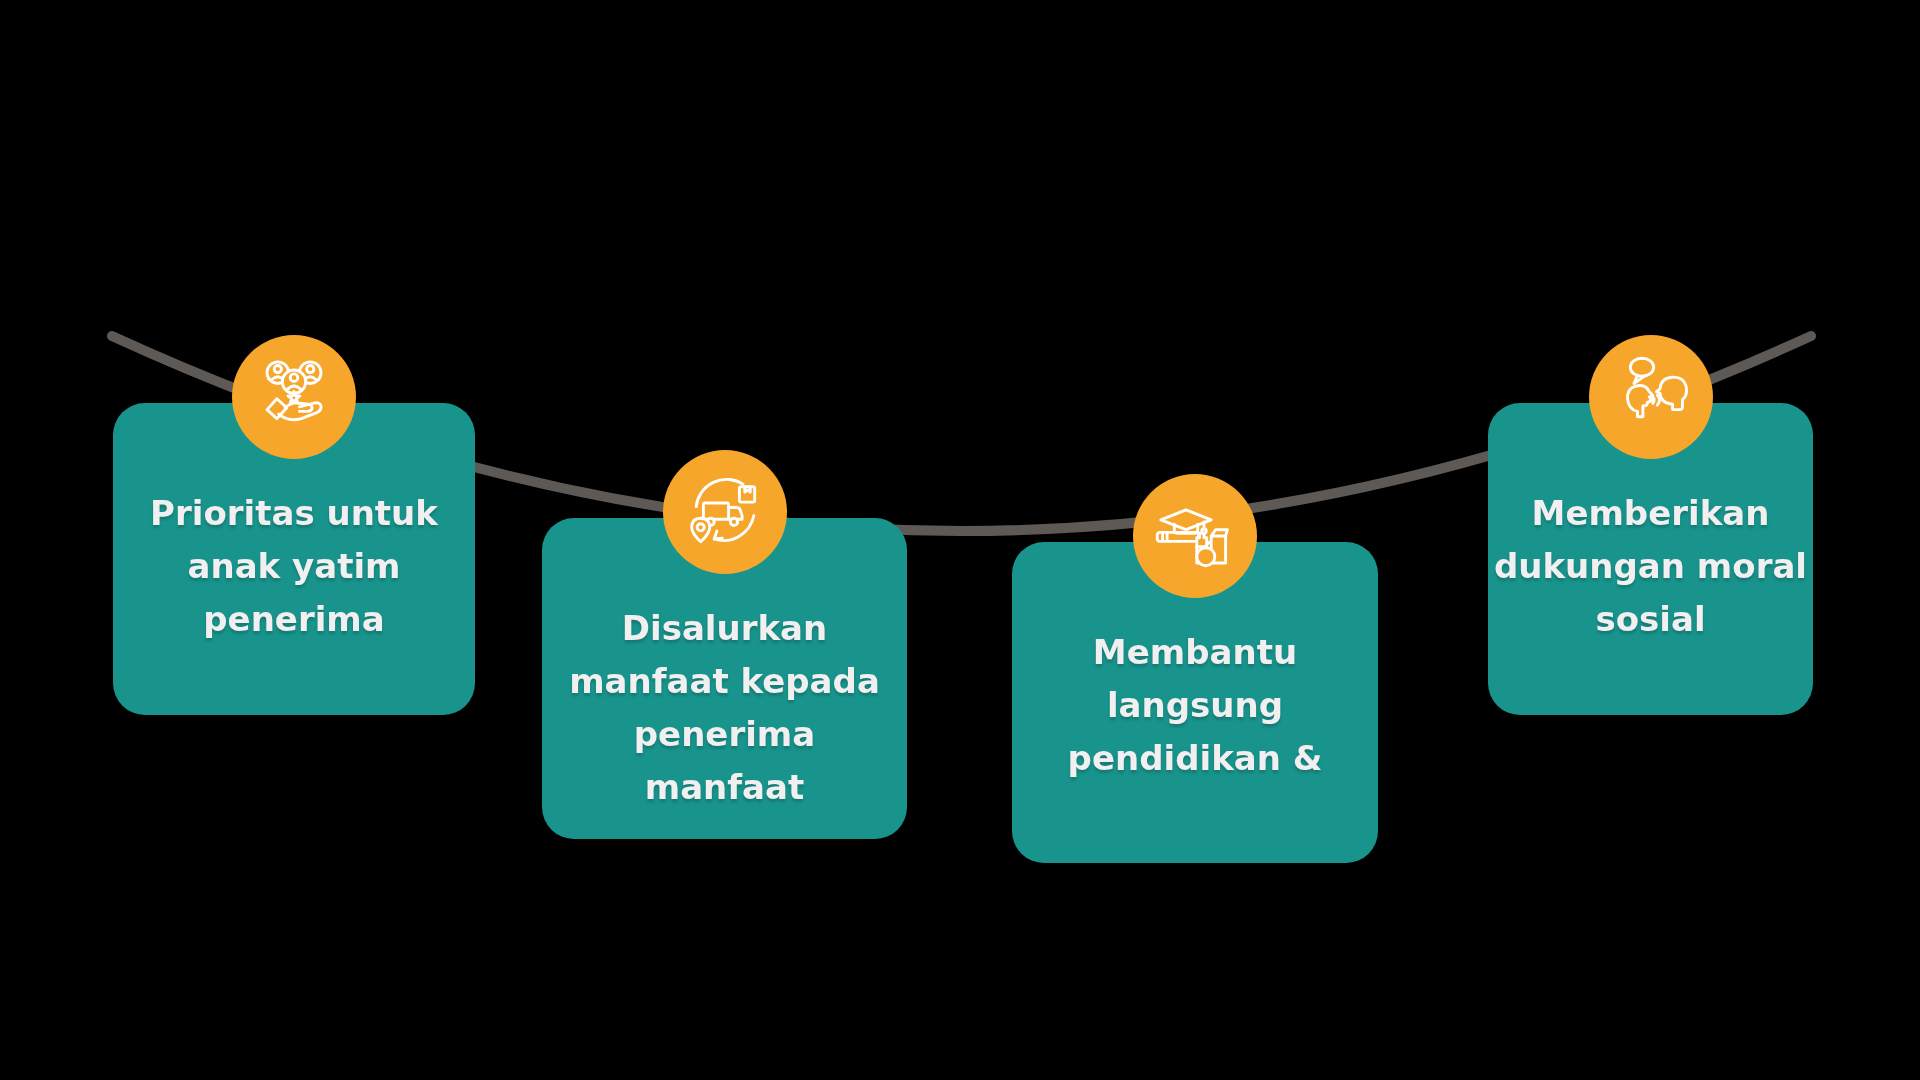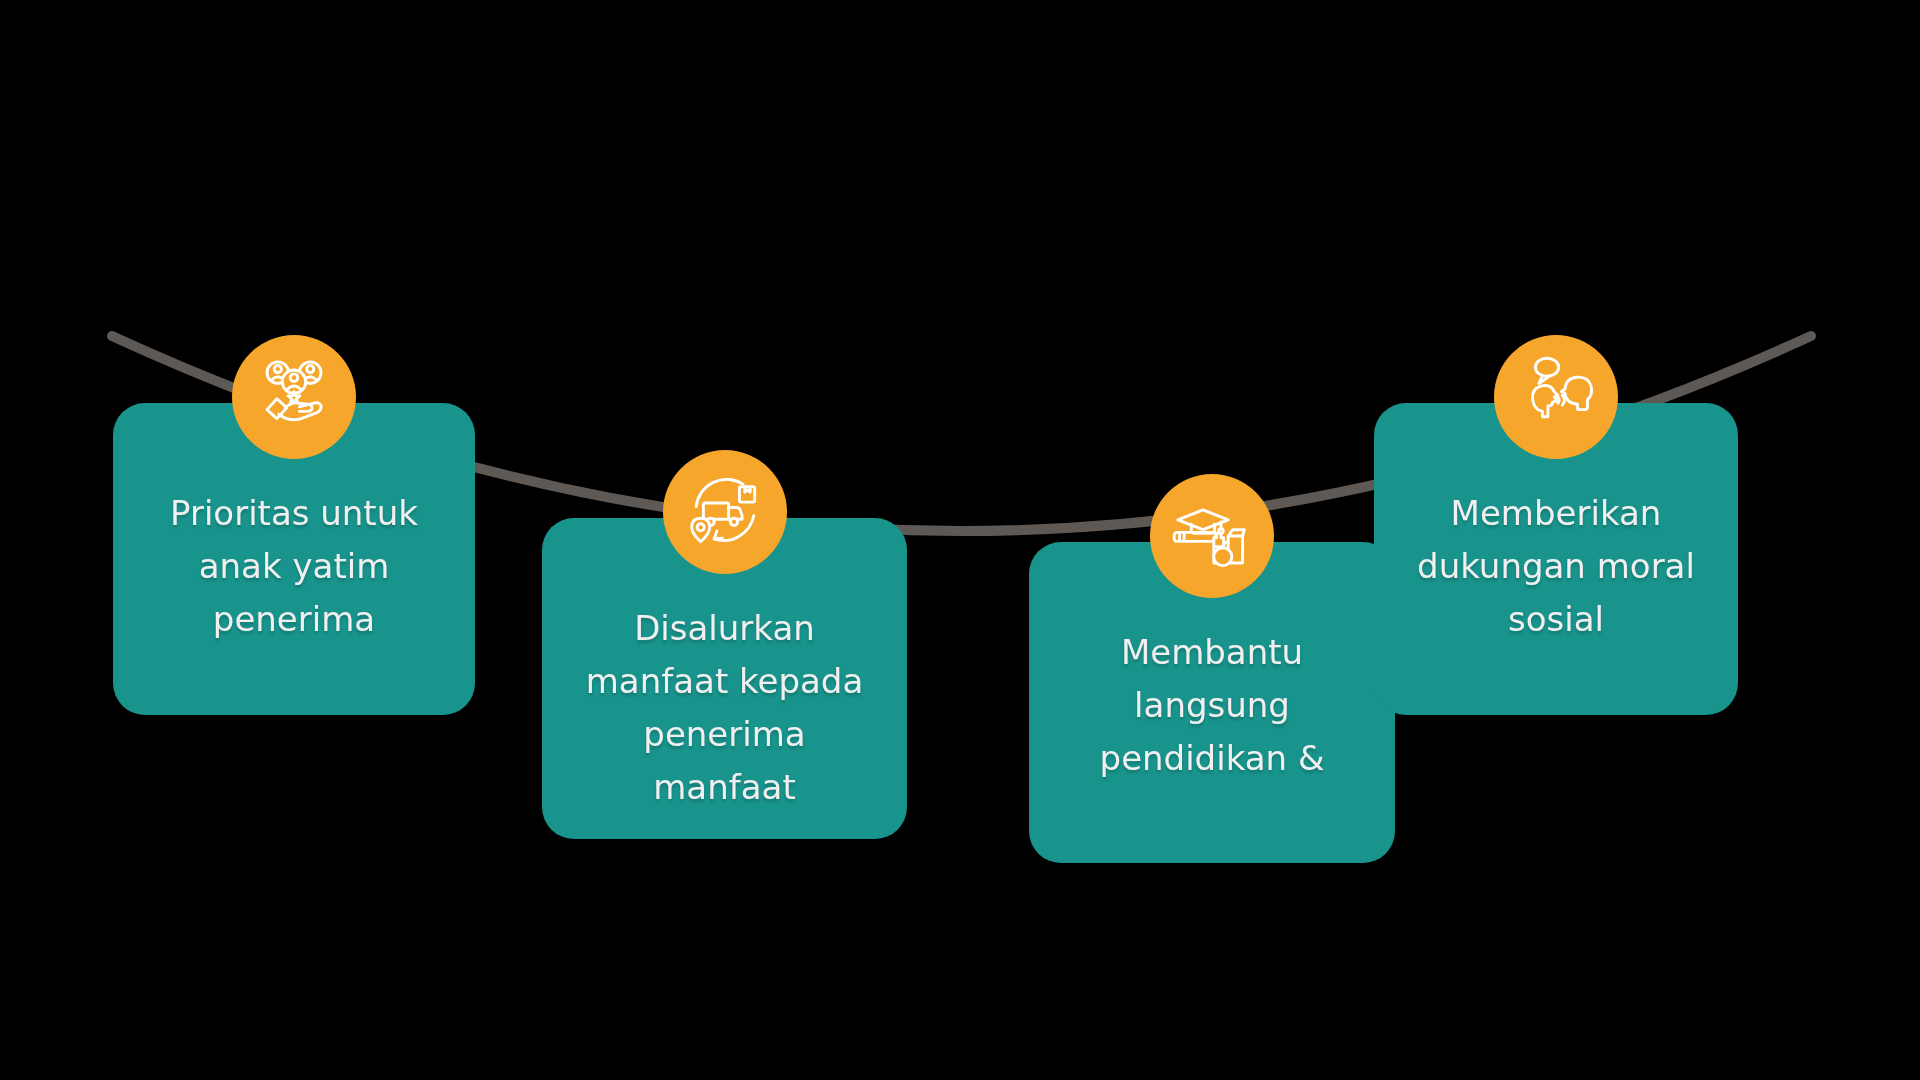--- a/index.html
+++ b/index.html
@@ -36,22 +36,22 @@
     stroke-linecap: round;
   }
   .card {
     position: absolute;
     background: var(--card_bg);
     border-radius: 32px;
     z-index: 1;
   }
   .card1 { left: 113px; top: 403px; width: 362px; height: 312px; }
   .card2 { left: 542px; top: 518px; width: 365px; height: 321px; }
-  .card3 { left: 1012px; top: 542px; width: 366px; height: 321px; margin-left: 17px; }
-  .card4 { left: 1374px; top: 403px; width: 364px; height: 312px; }
+  .card3 { left: 1012px; top: 542px; width: 366px; height: 321px; }
+  .card4 { left: 1488px; top: 403px; width: 325px; height: 312px; }
   .icon-circle {
     position: absolute;
     top: -68px;
     left: calc(50% - 62px);
     width: 124px;
     height: 124px;
     border-radius: 50%;
     background: var(--icon_bg);
     z-index: 2;
     display: flex;
@@ -77,21 +77,21 @@
     stroke-linejoin: round;
   }
   .card-text {
     position: absolute;
     left: 0; right: 0;
     top: 84px;
     text-align: center;
   }
   .card-text .line {
     font-size: 34px;
-    font-weight: normal;
+    font-weight: bold;
     line-height: 53px;
     color: var(--text_color);
     white-space: nowrap;
     text-shadow: 0 3px 3px rgba(0,0,0,0.18);
   }
 </style>
 </head>
 <body>
 
 <div class="stage">

